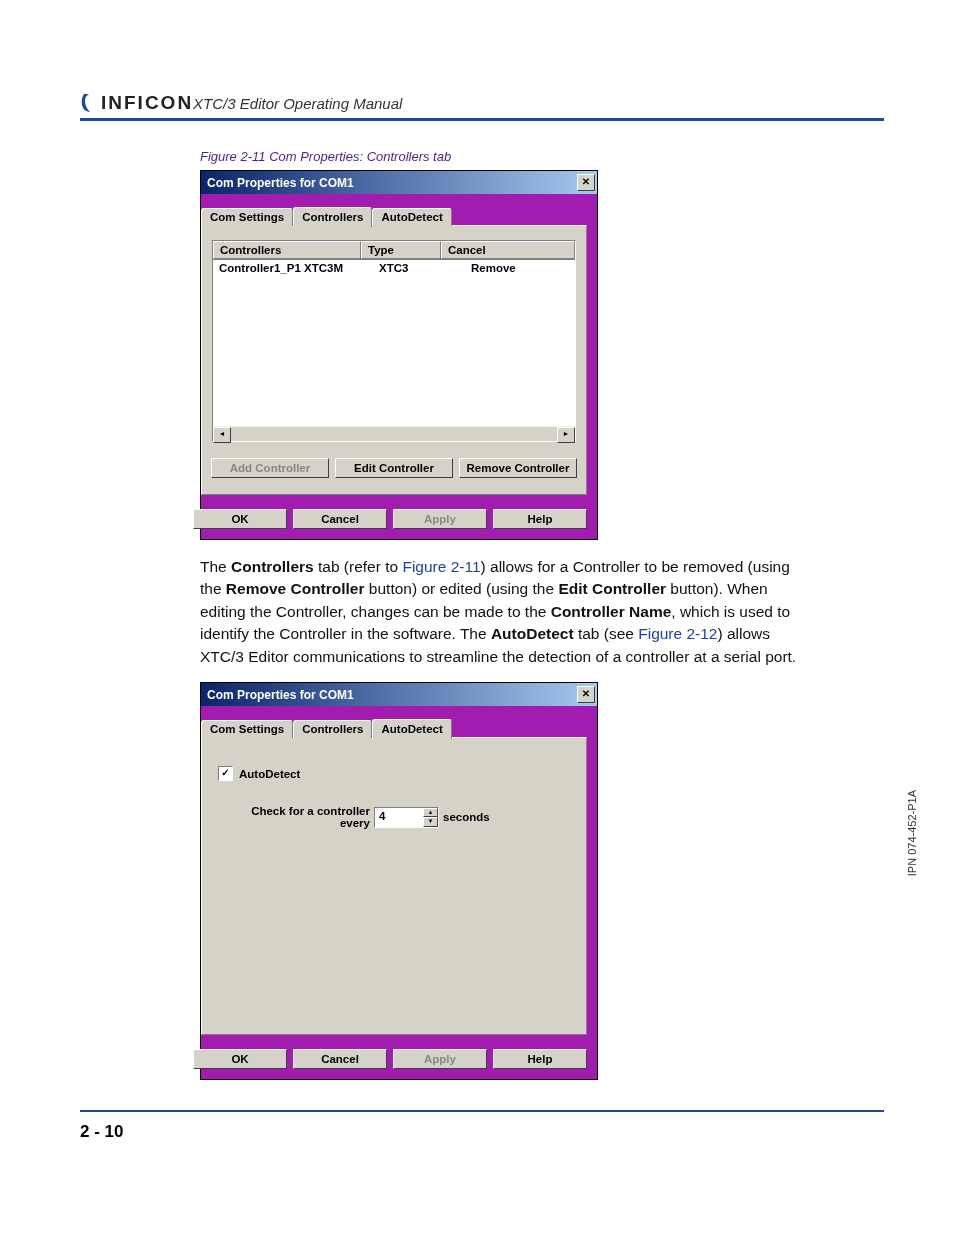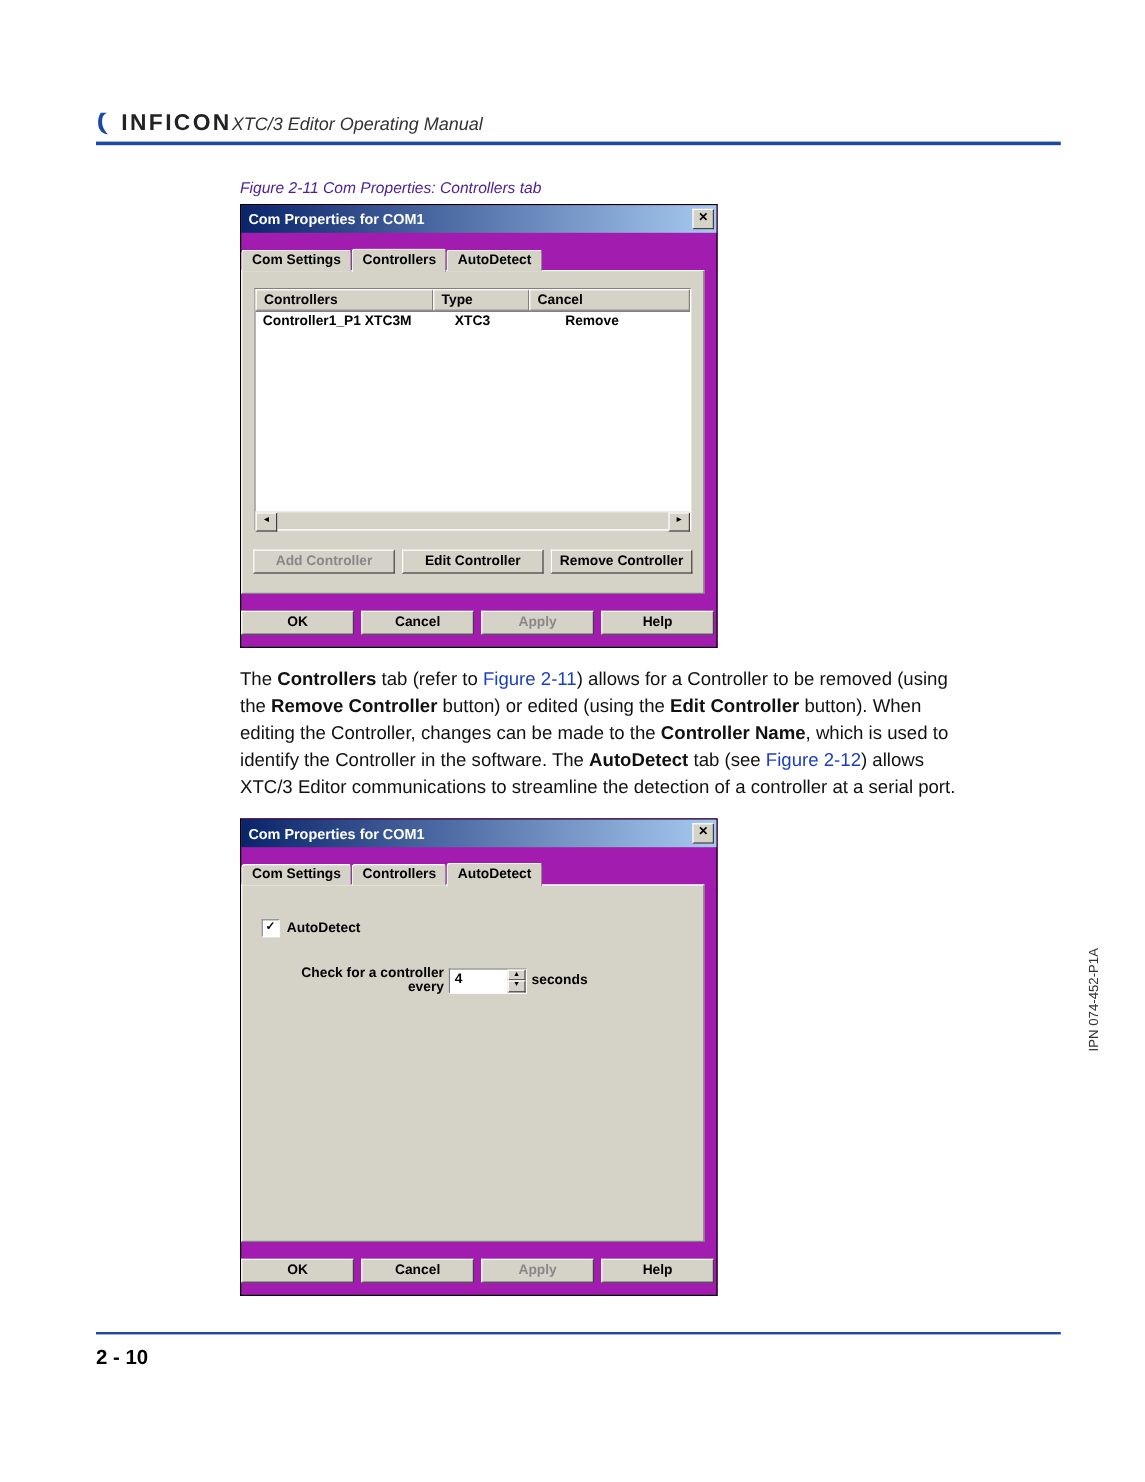--- a/index.html
+++ b/index.html
@@ -191,21 +191,21 @@
   .btn-row {
     display: flex;
     gap: 6px;
     margin-top: 16px;
     justify-content: center;
   }
   .btn-row2 {
     display: flex;
     gap: 6px;
     margin-top: 14px;
-    justify-content: flex-start;
+    justify-content: flex-end;
   }
   .wbtn {
     min-width: 80px;
     padding: 3px 6px;
     background: #d5d2c8;
     border-top: 1px solid #fff;
     border-left: 1px solid #fff;
     border-right: 1px solid #404040;
     border-bottom: 1px solid #404040;
     font-size: 11.5px;

